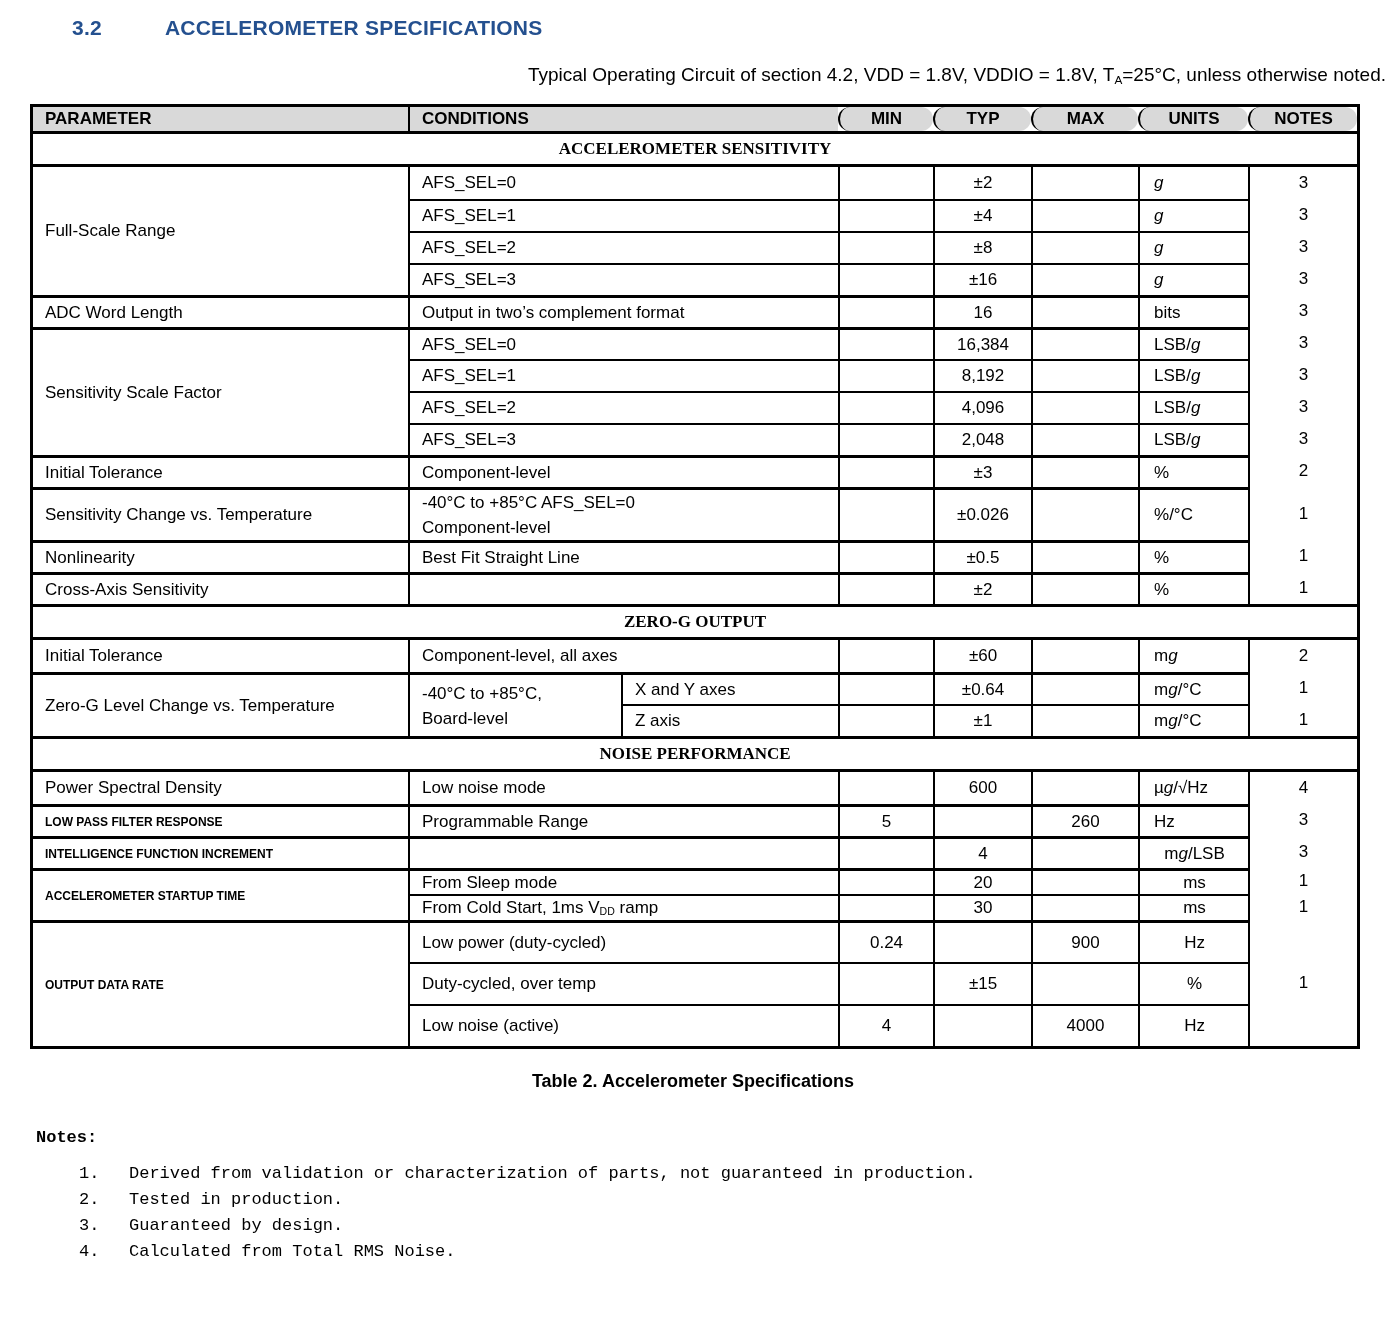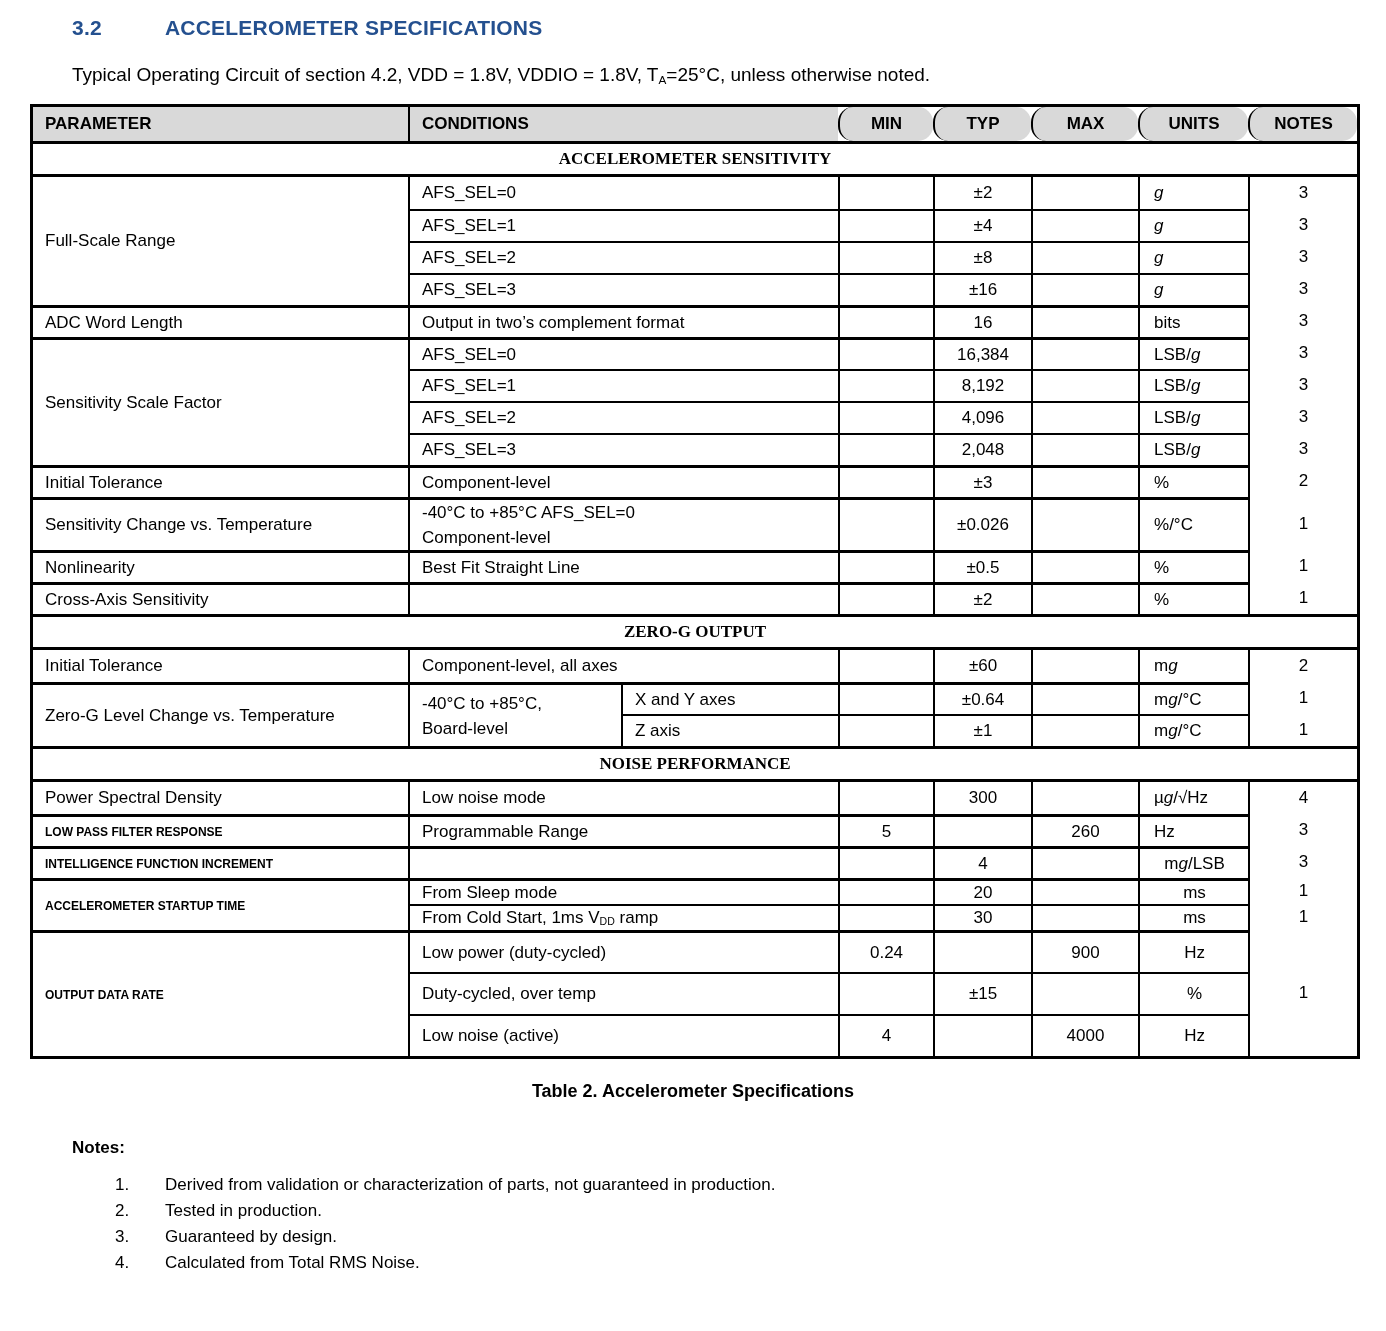--- a/index.html
+++ b/index.html
@@ -21,20 +21,21 @@
     margin:16px 0 0 72px;
     color:var(--accent);
     font-weight:bold;
     font-size:21px;
     letter-spacing:.2px;
   }
   .heading .h-num{width:93px;}
   .subtitle{
     margin:24px 0 18px 72px;
     font-size:19px;
+    text-align:right;
   }
   .sub{font-size:.62em;vertical-align:-0.22em;}
   
   table{
     width:1326px;
     margin-left:30px;
     border-collapse:separate;
     border-spacing:0;
     border:3px solid var(--border);
     table-layout:fixed;
@@ -52,21 +53,21 @@
     padding:0 12px;
     vertical-align:middle;
     border-left:2px solid var(--border);
     overflow:hidden;
   }
   .p0{border-left:none;}
   th{
     background:var(--header-bg);
     font-weight:bold;
     text-align:left;
-    height:34px;
+    height:24px;
     border-top:none;
   }
   th.c{text-align:center;padding:0;border-radius:15px;}
   tr.section td{
     border-top:3px solid var(--border);
     border-bottom:3px solid var(--border);
     border-left:none;
     text-align:center;
     font-weight:bold;
     height:36px;
@@ -86,21 +87,21 @@
   .h42{height:42px;}
   .stack span{display:block;line-height:25px;}
   
   .caption{
     width:1326px;
     margin:22px 0 0 30px;
     text-align:center;
     font-weight:bold;
     font-size:18px;
   }
-  .notes{margin:36px 0 0 72px;font-size:17px;}
+  .notes{margin:36px 0 0 36px;font-size:17px;font-family:Liberation Mono, monospace;}
   .notes-title{font-weight:bold;font-size:17px;}
   .notes-list{margin-top:14px;}
   .note-item{display:flex;line-height:26px;}
   .note-num{width:50px;margin-left:43px;}
 </style>
 </head>
 <body>
 
 <div class="heading">
   <span class="h-num">3.2</span>
@@ -294,21 +295,21 @@
   </tr>
 
   <tr class="section">
     <td colspan="8">NOISE PERFORMANCE</td>
   </tr>
 
   <tr class="data first h32">
     <td class="p0">Power Spectral Density</td>
     <td colspan="2">Low noise mode</td>
     <td class="c"></td>
-    <td class="c">300</td>
+    <td class="c">600</td>
     <td class="c"></td>
     <td class="u">µ<i>g</i>/√Hz</td>
     <td class="note">4</td>
   </tr>
 
   <tr class="data group h32">
     <td class="p0 bp">LOW PASS FILTER RESPONSE</td>
     <td colspan="2">Programmable Range</td>
     <td class="c">5</td>
     <td class="c"></td>

